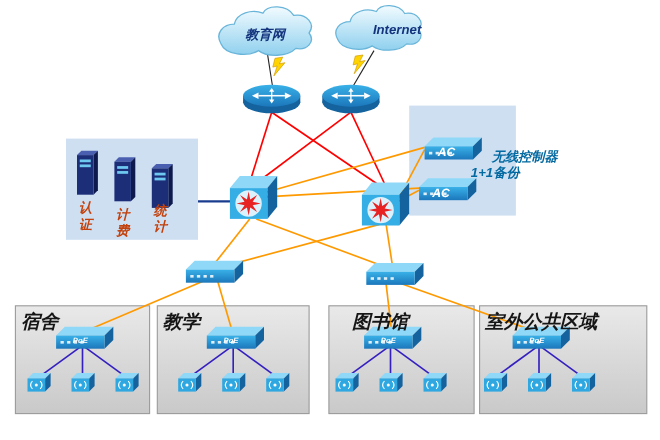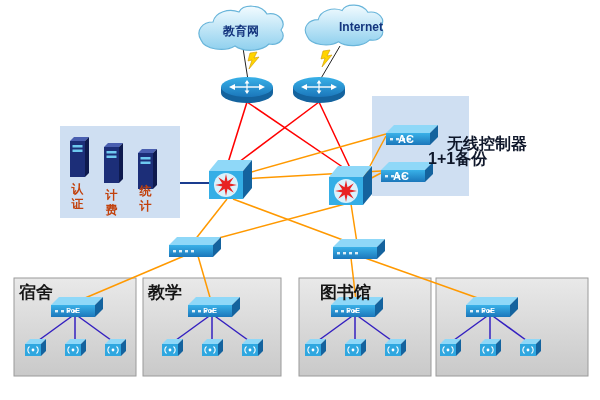--- a/index.html
+++ b/index.html
@@ -1,25 +1,25 @@
 <!DOCTYPE html>
 <html><head>
 <meta charset="utf-8">
 <style>
   html,body{margin:0;padding:0;background:#fff;}
   .stage{
     position:relative;width:600px;height:400px;background:#ffffff;
-    font-family:"Liberation Sans",sans-serif;overflow:hidden;
+    font-family:"Liberation Sans",sans-serif;overflow:hidden;font-style:italic;
   }
   .stage svg{position:absolute;left:0;top:0;}
   .lbl{position:absolute;white-space:nowrap;color:#111;}
   .cloud-lbl{font-size:12px;font-weight:bold;color:#14357e;transform:translateX(-50%);}
   .srv-lbl{width:15px;white-space:normal;font-size:12px;font-weight:bold;line-height:15px;text-align:center;color:#c2410c;}
   .ac-lbl{font-size:11px;font-weight:bold;color:#ffffff;transform:translateX(-50%);}
-  .note{font-size:16px;font-weight:bold;color:#0f172a;}
+  .note{font-size:12px;font-weight:bold;color:#0369a1;}
   .zone-lbl{font-size:17px;font-weight:bold;color:#161616;}
   .poe-lbl{font-size:7px;font-weight:bold;color:#ffffff;transform:translateX(-50%);}
 </style>
 </head>
 <body>
 
 <div class="stage">
 
   <svg width="600" height="400" viewBox="0 0 600 400">
     <defs>
@@ -204,19 +204,20 @@
 
   <div class="lbl ac-lbl" style="left:406px;top:133px">AC</div>
   <div class="lbl ac-lbl" style="left:401px;top:170px">AC</div>
 
   <div class="lbl note" style="left:447px;top:134px">无线控制器</div>
   <div class="lbl note" style="left:428px;top:149px">1+1备份</div>
 
   <div class="lbl zone-lbl" style="left:19px;top:281px">宿舍</div>
   <div class="lbl zone-lbl" style="left:148px;top:281px">教学</div>
   <div class="lbl zone-lbl" style="left:320px;top:281px">图书馆</div>
+  <div class="lbl zone-lbl" style="left:441px;top:281px">室外公共区域</div>
 
   <div class="lbl poe-lbl" style="left:73px;top:307px">PoE</div>
   <div class="lbl poe-lbl" style="left:210px;top:307px">PoE</div>
   <div class="lbl poe-lbl" style="left:353px;top:307px">PoE</div>
   <div class="lbl poe-lbl" style="left:488px;top:307px">PoE</div>
 
 </div>
 
 </body></html>

